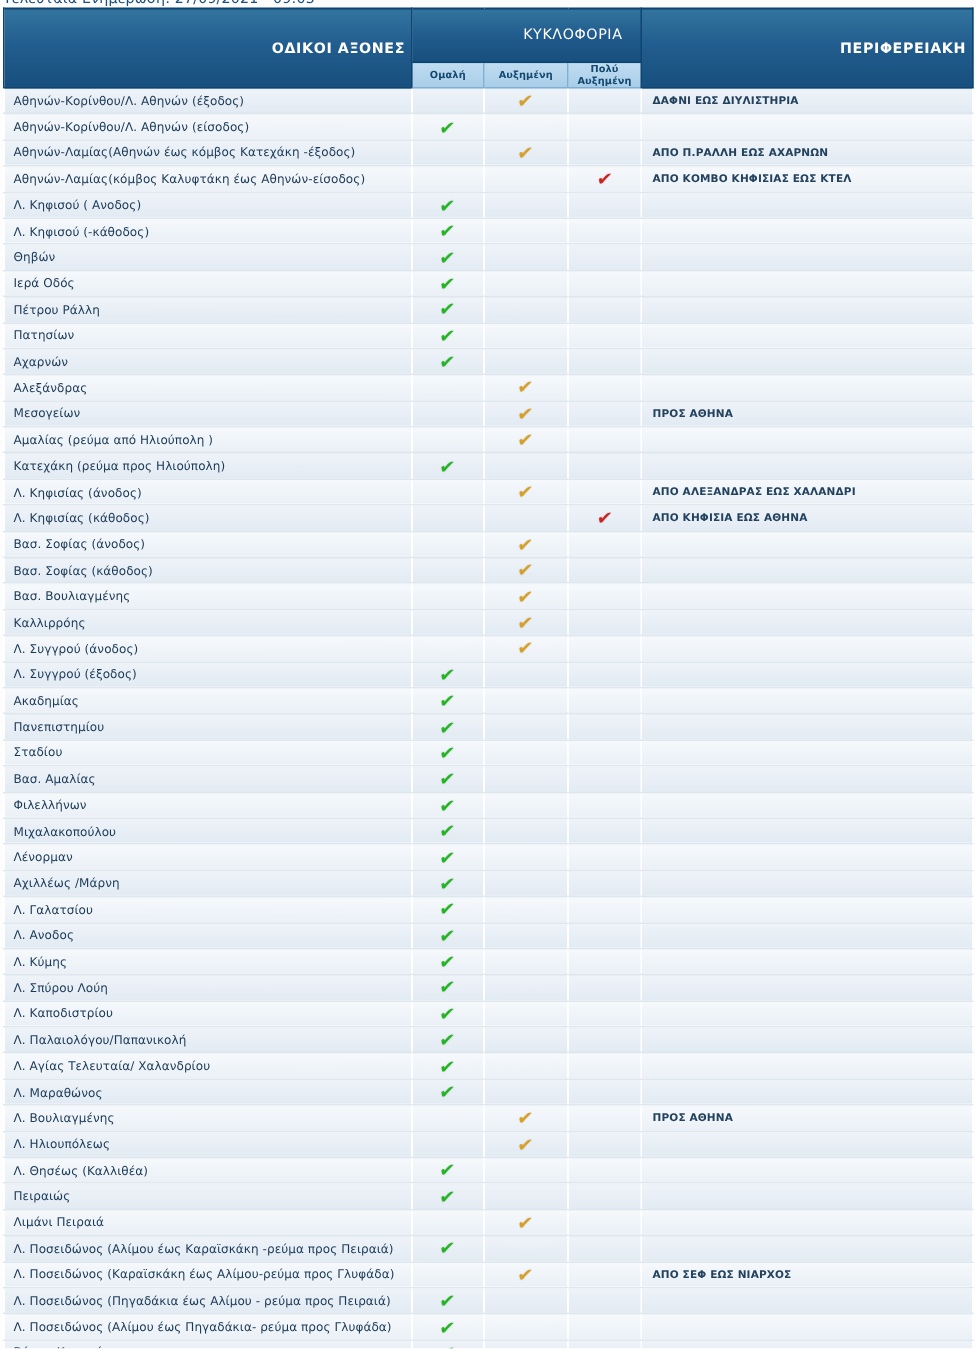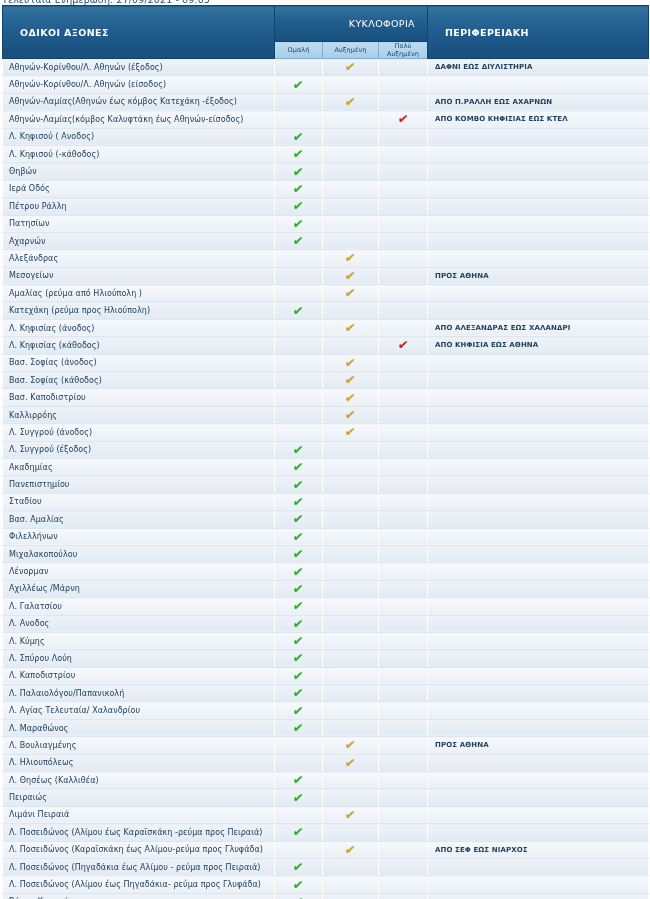--- a/index.html
+++ b/index.html
@@ -44,44 +44,44 @@
   col.c-poly  { width: 49px; }
   col.c-notes { width: 221px; }
 
   
   th.hdr-main {
     background: linear-gradient(to bottom, #2f6f9f 0%, #2a6characters 0%, #1d5585 50%, #15507f 100%);
     background: linear-gradient(to bottom, #33749f 0%, #215d8e 45%, #174f7d 100%);
     color: #ffffff;
     font-size: 9.5px;
     font-weight: bold;
-    text-align: left;
+    text-align: right;
     letter-spacing: .4px;
     border: 1px solid #0f4470;
-    padding: 17px;
+    padding: 4px;
     height: 28px;
     vertical-align: middle;
   }
   th.hdr-group {
     background: linear-gradient(to bottom, #33749f 0%, #215d8e 45%, #174f7d 100%);
     color: #ffffff;
     font-size: 9.5px;
     font-weight: normal;
     text-align: right;
     letter-spacing: .4px;
     border: 1px solid #0f4470;
     padding: 12px;
     height: 14px;
     vertical-align: middle;
   }
   th.hdr-sub {
     background: linear-gradient(to bottom, #bfdcf0 0%, #a8cde8 100%);
     color: #14486f;
     font-size: 6.5px;
-    font-weight: normal;
+    font-weight: bold;
     text-align: center;
     border: 1px solid #7fb0d4;
     padding: 0;
     height: 14px;
     vertical-align: middle;
     letter-spacing: .1px;
   }
 
   
   td {
@@ -279,21 +279,21 @@
           <td class="notes"></td>
         </tr>
         <tr class="row-a">
           <td class="axis">Βασ. Σοφίας (κάθοδος)</td>
           <td class="mark"></td>
           <td class="mark"><span class="chk orange">✔</span></td>
           <td class="mark"></td>
           <td class="notes"></td>
         </tr>
         <tr class="row-b">
-          <td class="axis">Βασ. Καποδιστρίου</td>
+          <td class="axis">Βασ. Βουλιαγμένης</td>
           <td class="mark"></td>
           <td class="mark"><span class="chk orange">✔</span></td>
           <td class="mark"></td>
           <td class="notes"></td>
         </tr>
         <tr class="row-a">
           <td class="axis">Καλλιρρόης</td>
           <td class="mark"></td>
           <td class="mark"><span class="chk orange">✔</span></td>
           <td class="mark"></td>

